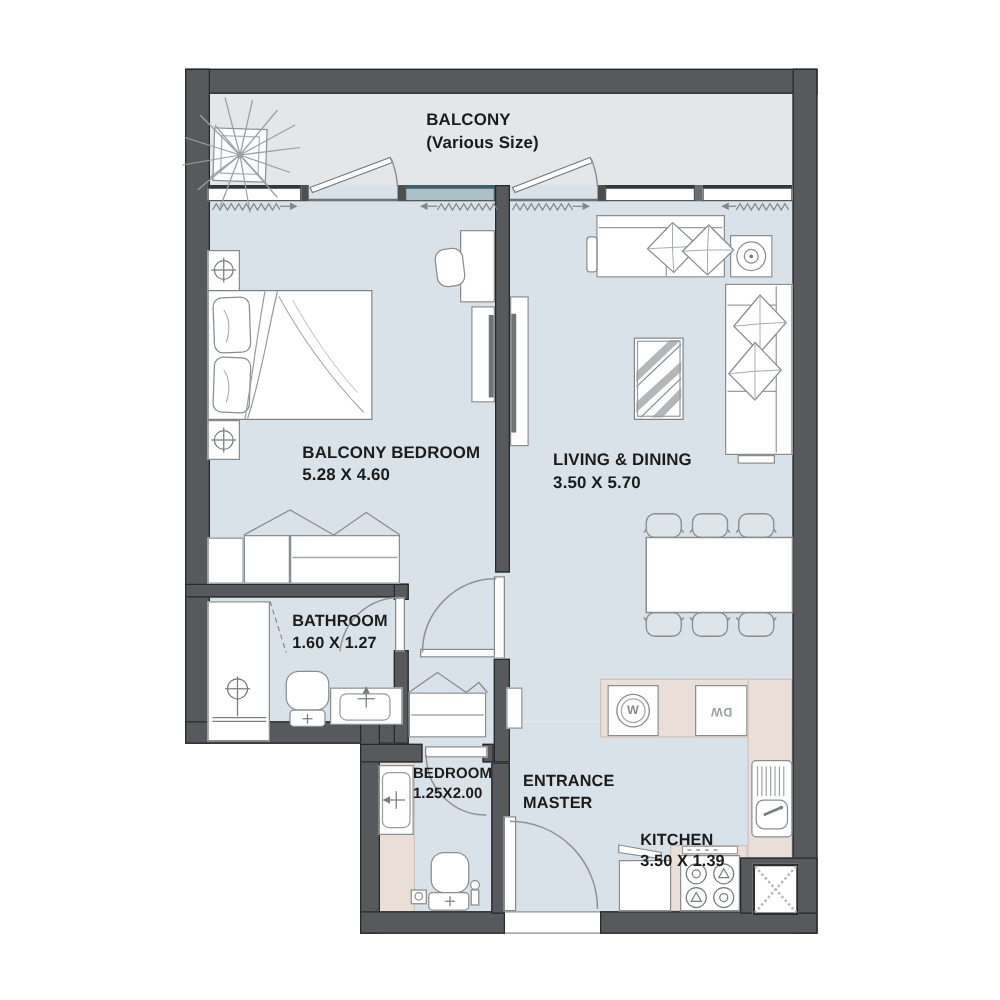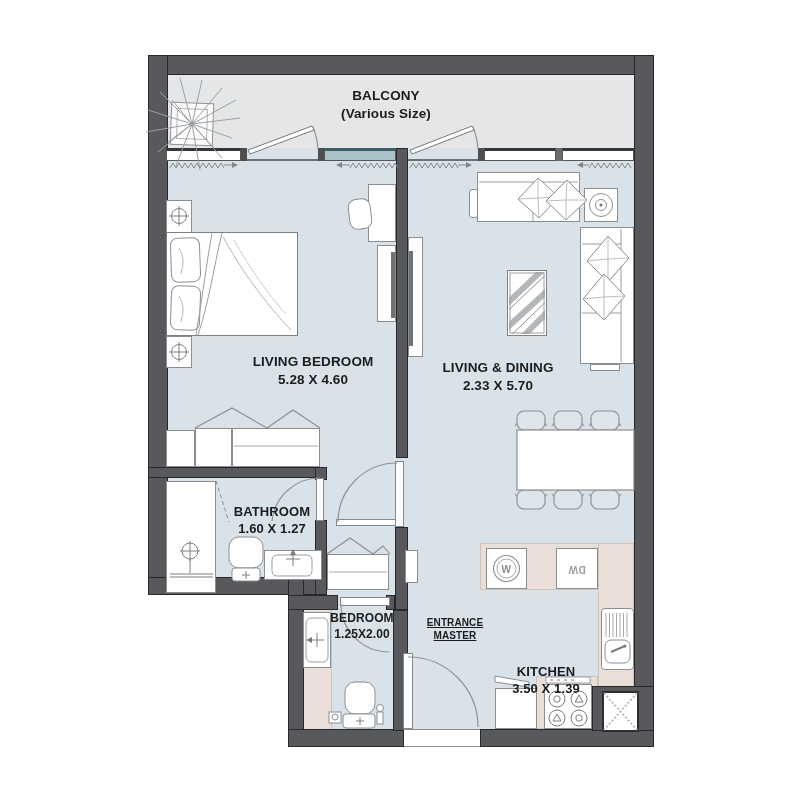--- a/index.html
+++ b/index.html
@@ -9,21 +9,21 @@
   .floor-main{background:var(--c-floor);}
   .floor-balcony{background:var(--c-balcony);}
   .wall{position:absolute;background:var(--c-wall);border:1px solid #27282a;box-sizing:border-box;}
   .post{position:absolute;background:#4c4e50;box-sizing:border-box;}
   .counter{position:absolute;background:var(--c-counter);border:1px solid #cfc3ba;box-sizing:border-box;}
   .furn{position:absolute;background:#fff;border:1px solid #8b8e90;box-sizing:border-box;}
   .leaf{position:absolute;background:#fdfdfd;border:1px solid #86898b;box-sizing:border-box;}
   .window{position:absolute;background:#fff;border:1px solid #55585a;border-top:3px solid #33383b;box-sizing:border-box;}
   .window.glass{background:var(--c-glass);border-top-color:#3c5f68;}
   .opening{position:absolute;background:var(--c-floor);border-bottom:2px solid #6e7173;box-sizing:border-box;}
-  .label{position:absolute;transform:translateX(-50%);text-align:center;font-weight:700;
+  .label{position:absolute;transform:translateX(-50%);font-weight:700;
          font-size:13.5px;line-height:1.32;color:var(--c-text);letter-spacing:.1px;white-space:nowrap;}
   .label.small{font-size:12px;}
   .appl-label{position:absolute;transform:translate(-50%,-50%);font-weight:700;font-size:10px;
               color:#8b8e90;letter-spacing:.5px;}
   .appl-label.flip{transform:translate(-50%,-50%) rotate(180deg);color:#9ca0a2;}
   svg.overlay{position:absolute;left:0;top:0;}
   .threshold{position:absolute;background:#fff;border:1px solid #8b8e90;border-left:none;border-right:none;box-sizing:border-box;}
 </style>
 </head>
 <body>
@@ -341,36 +341,36 @@
       <rect x="591" y="490" width="28" height="19" rx="7"></rect>
     </g>
     <rect x="517" y="430" width="117" height="60" fill="#fff" stroke="#8b8e90" stroke-width="1.2"></rect>
   </svg>
 
   <div class="label" style="left:386px;top:87px;">
     <div>BALCONY</div>
     <div style="font-weight:600;">(Various Size)</div>
   </div>
   <div class="label" style="left:313px;top:353px;">
-    <div>LIVING BEDROOM</div>
+    <div>BALCONY BEDROOM</div>
     <div>5.28 X 4.60</div>
   </div>
   <div class="label" style="left:498px;top:359px;">
     <div>LIVING &amp; DINING</div>
-    <div>2.33 X 5.70</div>
-  </div>
-  <div class="label small" style="left:272px;top:488px;font-size:13px;margin-top:15px;">
+    <div>3.50 X 5.70</div>
+  </div>
+  <div class="label small" style="left:272px;top:488px;font-size:13px;">
     <div>BATHROOM</div>
     <div>1.60 X 1.27</div>
   </div>
   <div class="label small" style="left:362px;top:611px;">
     <div>BEDROOM</div>
     <div>1.25X2.00</div>
   </div>
-  <div class="label" style="left:455px;top:616px;font-size:10px;text-decoration:underline;">
+  <div class="label" style="left:455px;top:616px;font-size:13px;">
     <div>ENTRANCE</div>
     <div>MASTER</div>
   </div>
   <div class="label" style="left:546px;top:619px;font-size:13px;margin-top:44px;">
     <div>KITCHEN</div>
     <div>3.50 X 1.39</div>
   </div>
 
   <div class="appl-label" style="left:506.5px;top:568.5px;">W</div>
   <div class="appl-label flip" style="left:577px;top:568.5px;">DW</div>

